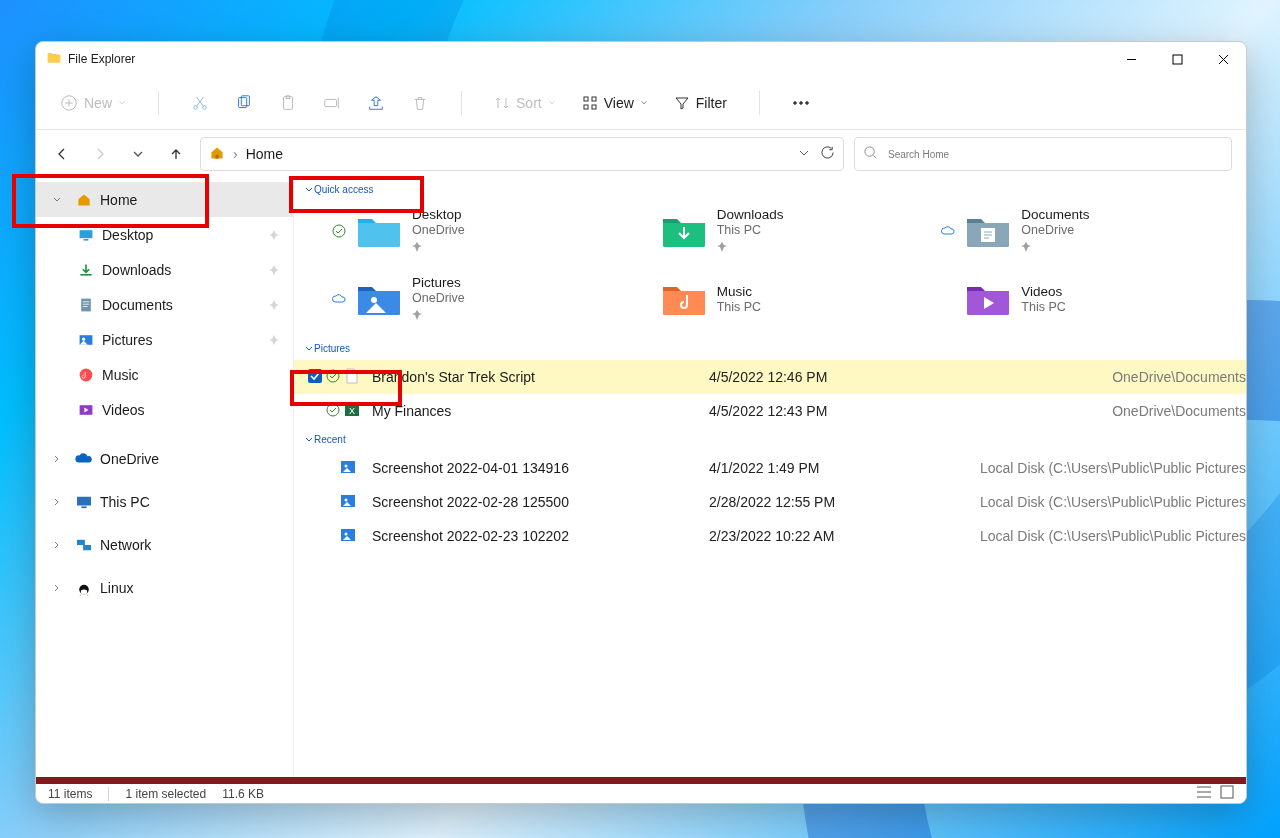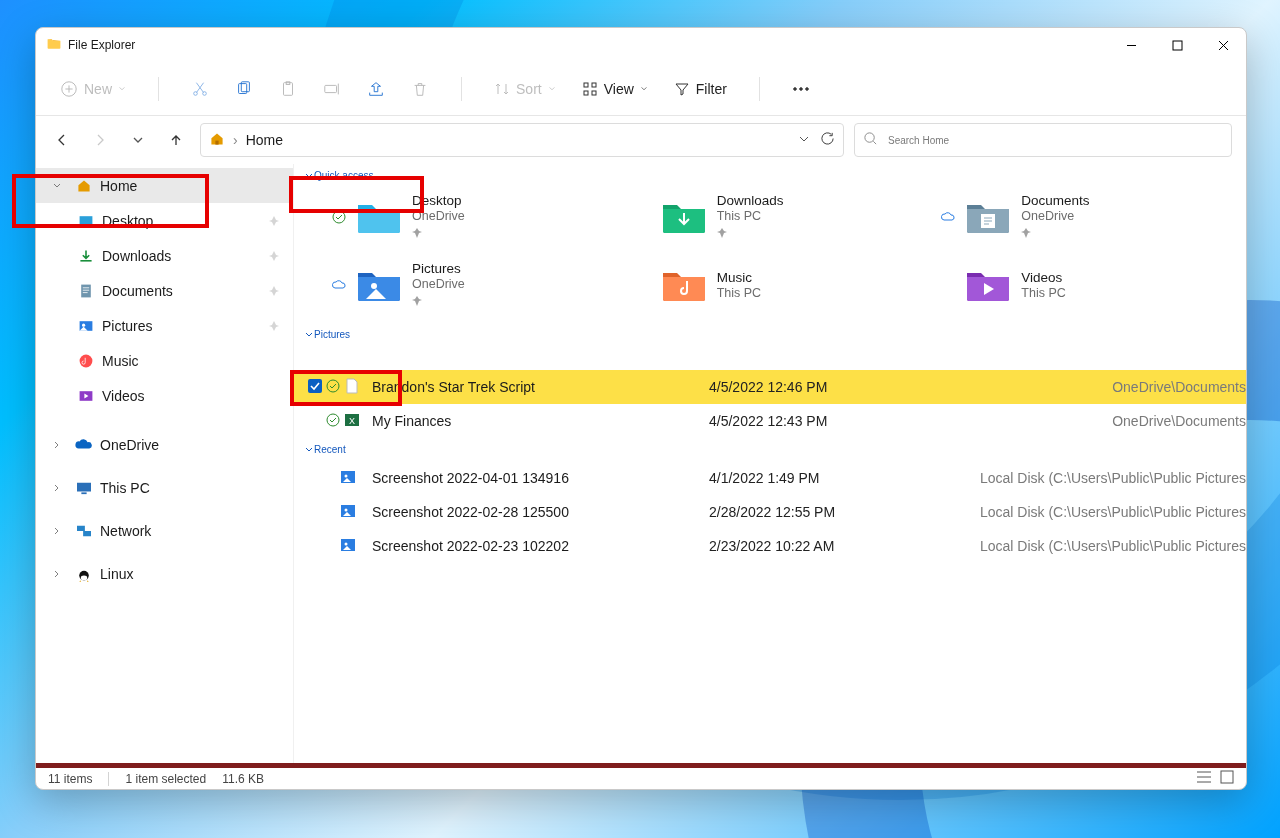--- a/index.html
+++ b/index.html
@@ -10,21 +10,21 @@
     color: #1b1b1b;
     background: linear-gradient(135deg, #1e90ff 0%, #00bfff 20%, #87cefa 40%, #e0f4ff 60%, #00a2ff 100%);
     overflow: hidden;
   }
   
   .bg-ring { position:absolute; border:120px solid rgba(0,120,220,.25); border-radius:50%; }
   .bg1 { width:1200px; height:1200px; top:-400px; left:300px; }
   .bg2 { width:900px; height:900px; top:300px; left:800px; border-color:rgba(0,80,200,.35);}
 
   .window {
-    position:absolute; top:27px; left:35px;
+    position:absolute; top:41px; left:35px;
     width:1212px; height:763px;
     background:#ffffff;
     border:1px solid #c9c9c9;
     border-radius:8px;
     box-shadow:0 12px 40px rgba(0,0,0,.25);
     display:flex; flex-direction:column;
     overflow:hidden;
   }
 
   
@@ -109,29 +109,29 @@
   .qa-text .t2 { font-size:12.5px; color:#6c6c6c; margin-top:1px;}
   .qa-text .pinrow { margin-top:2px;}
   .pin-svg { width:10px; height:10px; opacity:.55;}
 
   
   .list-row {
     display:grid;
     grid-template-columns: 70px 1fr 200px 1fr;
     align-items:center; height:34px; padding-left:8px;
   }
-  .list-row.sel { background:#fde047;margin-top:24px; }
+  .list-row.sel { background:#fef9c3; }
   .list-row .cell-icons { display:flex; align-items:center; gap:4px; padding-left:6px;}
   .list-row .name {}
   .list-row .date { color:#222; }
   .list-row .loc { color:#7a7a7a;text-align:right; }
 
   
   .statusbar {
-    height:26px; border-top:5px solid #7f1d1d;
+    height:26px; border-top:7px solid #7f1d1d;
     display:flex; align-items:center; padding:0 12px; font-size:12px; color:#444; gap:16px;
   }
   .statusbar .right { margin-left:auto; display:flex; gap:8px; }
   .statusbar .sep { width:1px; height:14px; background:#d3d3d3;}
 
   .check-green svg { stroke:#2e8b2e;}
 </style>
 </head>
 <body>
 

